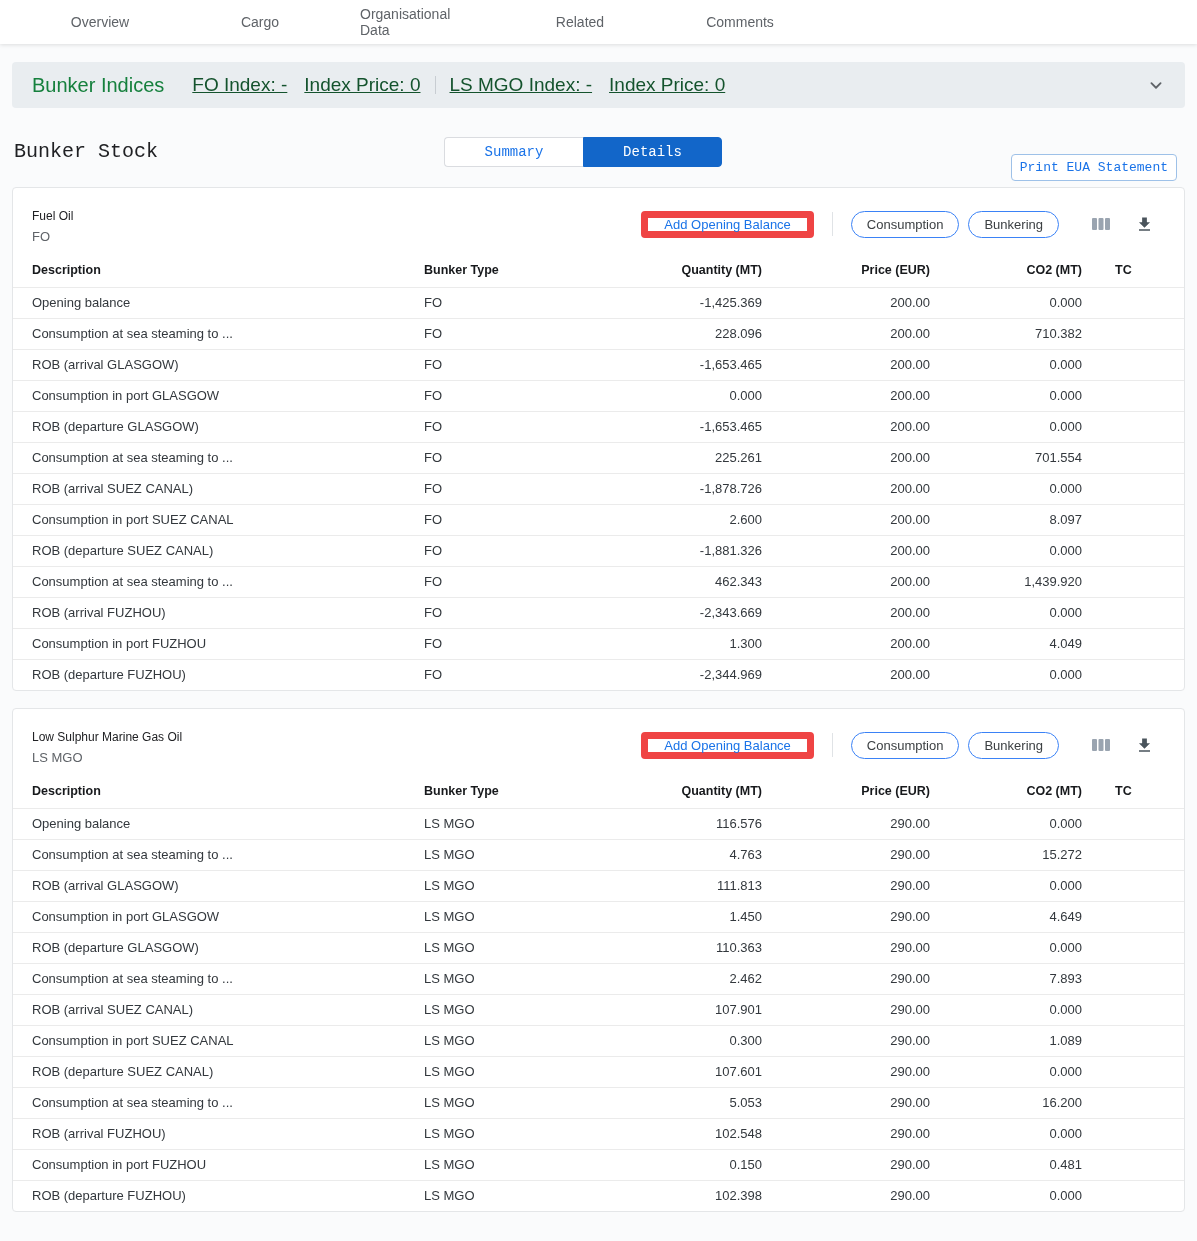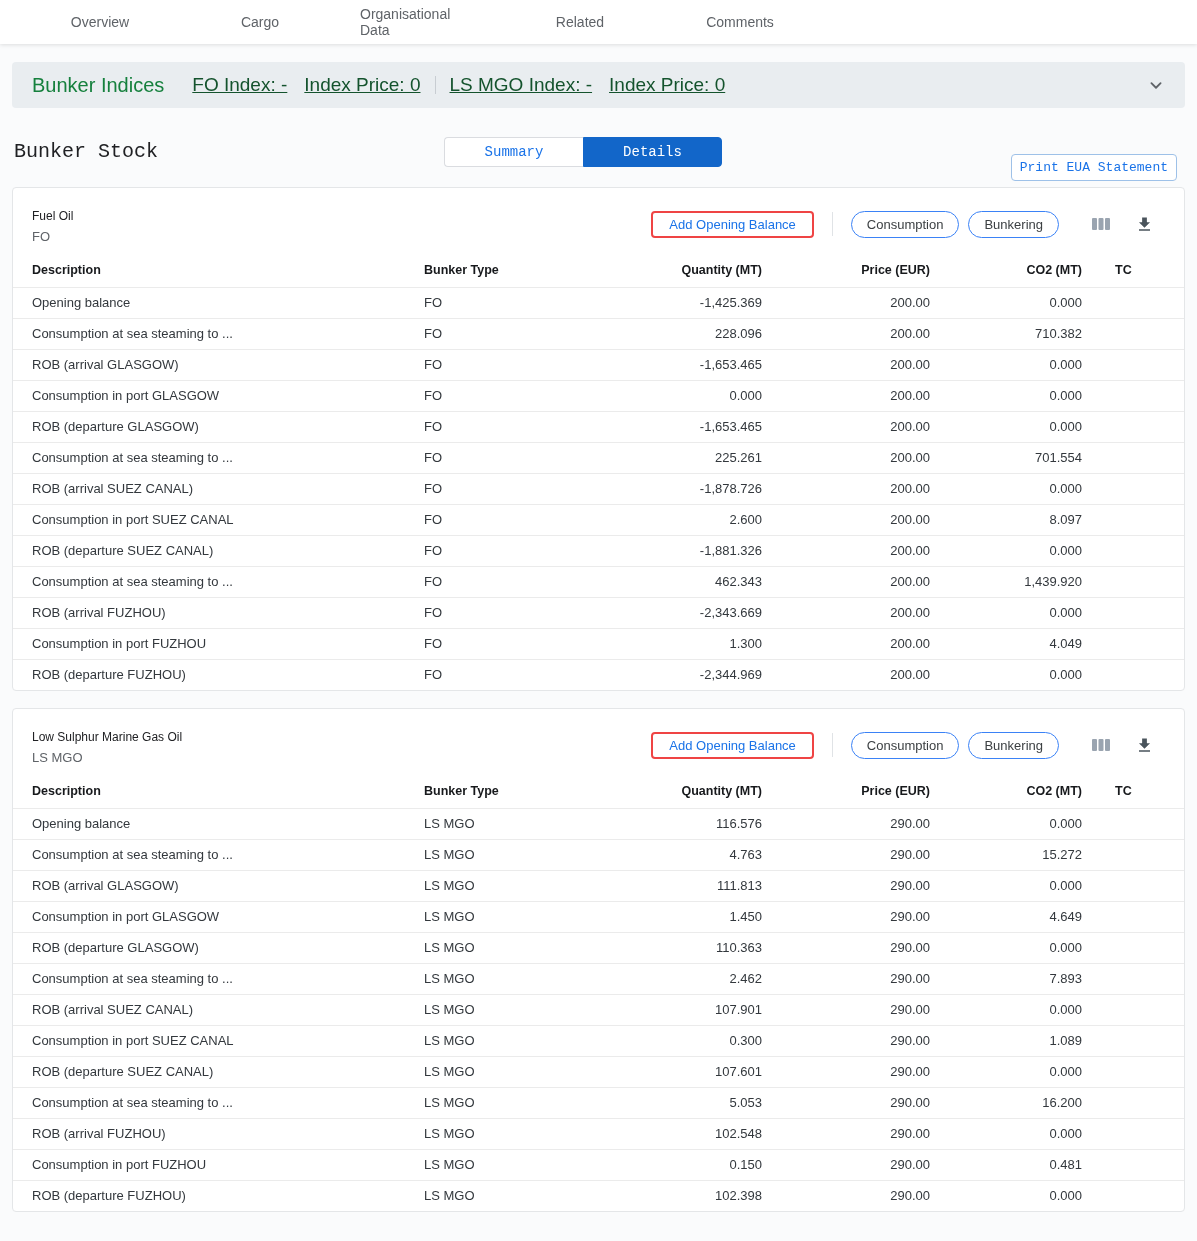--- a/index.html
+++ b/index.html
@@ -30,21 +30,21 @@
   .toggle-summary { color:#1a73e8; border-radius:4px 0 0 4px; border-right:none; }
   .toggle-details { color:#fff; background:#1266c9; border-color:#1266c9; border-radius:0 4px 4px 0; }
   .print-btn { position:absolute; right:6px; top:20px; height:27px; padding:0 8px; background:#fff; border:1px solid #9ec1e8; border-radius:4px; color:#1a73e8; font-size:13px; display:flex; align-items:center; cursor:pointer; }
 
   
   .card { margin:17px 12px 0; background:#fff; border:1px solid #e4e6e8; border-radius:4px; overflow:hidden; }
   .card-head { display:flex; align-items:center; height:66px; padding:10px 30px 4px 19px; }
   .card-title { font-size:12px; color:#202124; line-height:22px; }
   .card-subtitle { font-size:13px; color:#5f6368; margin-top:2px; }
   .head-actions { margin-left:auto; display:flex; align-items:center; }
-  .btn-outline-blue { height:27px; padding:0 16px; background:#fff; border:2px solid #ef4444; border-radius:4px; color:#1a73e8; font-size:13px; display:flex; align-items:center; cursor:pointer; }
+  .btn-outline-blue { height:27px; padding:0 16px; background:#fff; border:7px solid #ef4444; border-radius:4px; color:#1a73e8; font-size:13px; display:flex; align-items:center; cursor:pointer; }
   .hsep { width:1px; height:24px; background:#e0e3e6; margin:0 18px; }
   .pill { height:27px; padding:0 15px; background:#fff; border:1px solid #3b82f6; border-radius:14px; color:#3c4043; font-size:13px; display:flex; align-items:center; cursor:pointer; }
   .pill-gap { margin-left:9px; }
   .icon-btn { display:flex; align-items:center; cursor:pointer; }
   .icon-cols { margin-left:32px; }
   .icon-dl { margin-left:24px; }
 
   
   table { width:100%; border-collapse:collapse; table-layout:fixed; }
   col.w1 { width:411px; } col.w2 { width:190px; } col.w3 { width:148px; } col.w4 { width:168px; } col.w5 { width:152px; }

